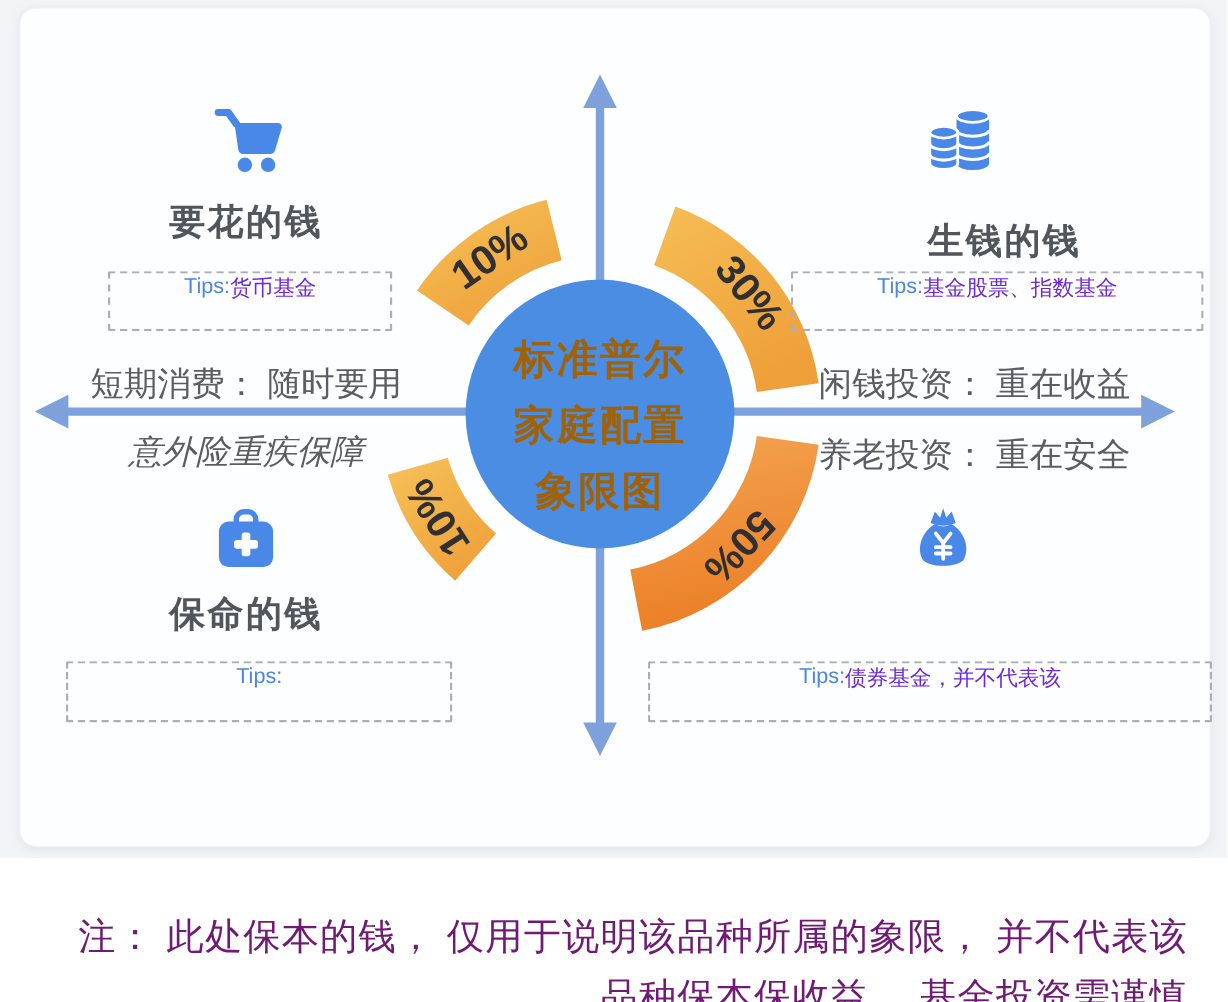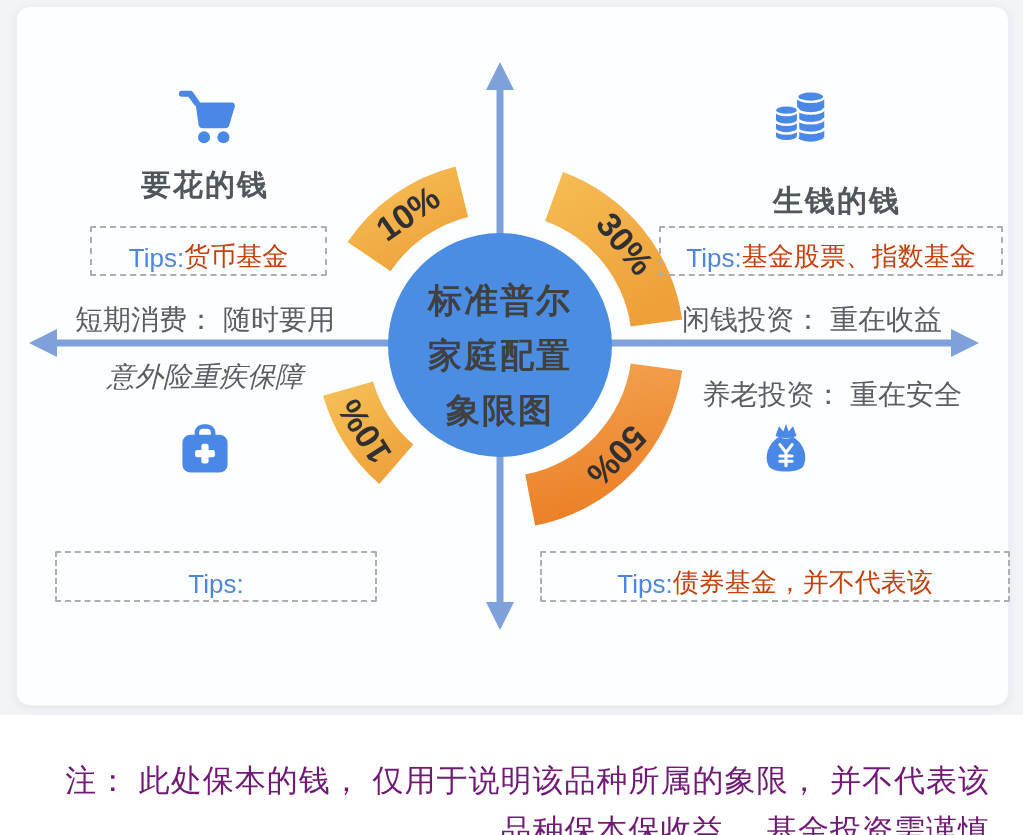--- a/index.html
+++ b/index.html
@@ -9,34 +9,34 @@
   }
   .gray-top{position:absolute;left:0;top:0;width:1023px;height:715px;background:#F3F4F6;}
   .card{
     position:absolute;left:16px;top:6px;width:991px;height:698px;
     background:#FDFEFF;border:1px solid #EDF0F4;border-radius:14px;
     box-shadow:0 2px 8px rgba(175,185,200,0.25);
   }
   svg.diagram{position:absolute;left:0;top:0;}
   .center-text{
     position:absolute;left:388px;top:273px;width:224px;text-align:center;
-    color:#404040;font-size:34px;font-weight:bold;line-height:55px;letter-spacing:2px;
+    color:#a16207;font-size:34px;font-weight:bold;line-height:55px;letter-spacing:2px;
   }
   .q-icon{position:absolute;}
   .q-title{
     position:absolute;width:220px;text-align:center;
     color:#51555C;font-size:30px;font-weight:700;letter-spacing:2px;
   }
   .tips-box{
     position:absolute;border:2px dashed #ABAEB3;border-radius:2px;
-    display:flex;align-items:flex-end;justify-content:center;
-    font-size:26px;background:transparent;white-space:nowrap;
+    display:flex;align-items:flex-start;justify-content:center;
+    font-size:18px;background:transparent;white-space:nowrap;
   }
   .tips-prefix{color:#4C86DE;font-weight:500;}
-  .tips-text{color:#c2410c;font-weight:500;}
+  .tips-text{color:#6d28d9;font-weight:500;}
   .axis-note{
     position:absolute;text-align:center;color:#5A5E64;font-size:28px;white-space:nowrap;
   }
   .pct-label{
     font-size:34px;font-weight:bold;fill:#303032;
     font-family:"Liberation Sans","DejaVu Sans",sans-serif;
   }
   .footnote{
     position:absolute;left:55px;top:756px;width:935px;
     color:#701a75;font-size:31px;line-height:50px;letter-spacing:1px;text-align:right;
@@ -115,28 +115,29 @@
     <ellipse cx="17" cy="28" rx="12" ry="5" fill="#4A88E8" stroke="#FDFEFF" stroke-width="2.4"></ellipse>
     <path d="M5,38 a12,5 0 0 0 24,0" fill="none" stroke="#FDFEFF" stroke-width="2.6"></path>
     <path d="M5,47 a12,5 0 0 0 24,0" fill="none" stroke="#FDFEFF" stroke-width="2.6"></path>
   </svg>
   <div class="q-title" style="left:727px;top:165px;margin-top:16px;">生钱的钱</div>
   <div class="tips-box" style="left:659px;top:226px;width:340px;height:46px;">
     <span class="tips-prefix">Tips:</span>
       <span class="tips-text">基金股票、指数基金</span>
   </div>
   <div class="axis-note" style="left:662px;top:301px;width:300px;">闲钱投资： 重在收益</div>
-  <div class="axis-note" style="left:662px;top:376px;width:300px;text-align:right;">养老投资： 重在安全</div>
+  <div class="axis-note" style="left:662px;top:360px;width:300px;">养老投资： 重在安全</div>
 
   <svg class="q-icon" style="left:176px;top:422px;" width="58" height="56" viewBox="0 0 64 62">
     <rect x="23" y="5" width="18" height="16" rx="7" fill="none" stroke="#4A88E8" stroke-width="5"></rect>
     <rect x="7" y="14" width="50" height="42" rx="9" fill="#4A88E8"></rect>
     <rect x="28" y="24" width="8" height="22" rx="2.5" fill="#FDFEFF"></rect>
     <rect x="21" y="31" width="22" height="8" rx="2.5" fill="#FDFEFF"></rect>
   </svg>
+  <div class="q-title" style="left:95px;top:492px;">保命的钱</div>
   <div class="tips-box" style="left:55px;top:551px;width:318px;height:47px;">
     <span class="tips-prefix">Tips:</span>
   </div>
 
   <svg class="q-icon" style="left:758px;top:416px;" width="56" height="66" viewBox="0 0 64 66">
     <path d="M20,18 L24,7 L29,13 L32,4 L35,13 L40,7 L44,18 Q32,23 20,18 Z" fill="#4A88E8"></path>
     <path d="M24,19 C11,27 7,42 12,52 C16,61 48,61 52,52 C57,42 53,27 40,19 Q32,23.5 24,19 Z" fill="#4A88E8"></path>
     <path d="M25,28 L32,37 L39,28 M32,37 V52 M25,41 H39 M25,47 H39" fill="none" stroke="#FDFEFF" stroke-width="3.6" stroke-linecap="round" stroke-linejoin="round"></path>
   </svg>
   <div class="tips-box" style="left:540px;top:551px;width:466px;height:47px;">

